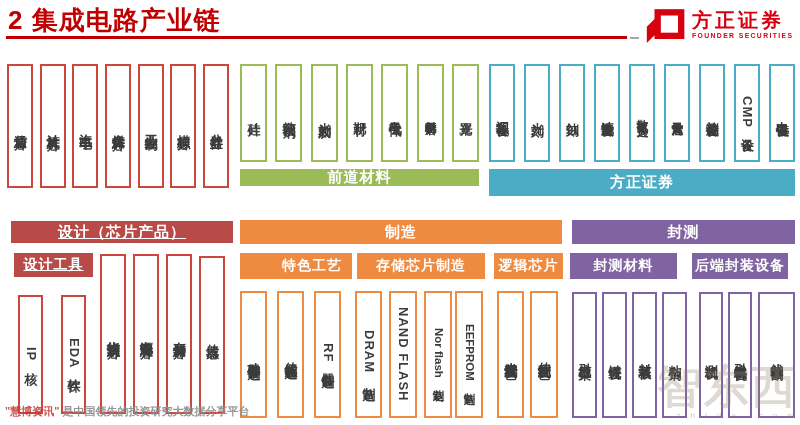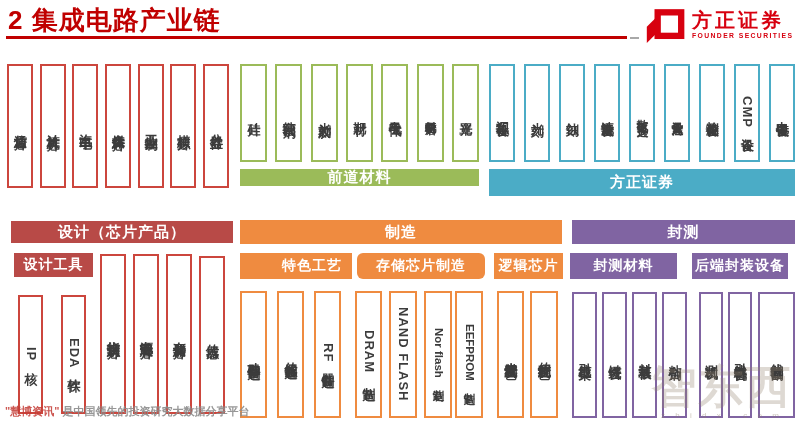--- a/index.html
+++ b/index.html
@@ -27,31 +27,31 @@
   .abs{position:absolute;}
   .red{border-color:var(--box-red);}
   .grn{border-color:var(--green);}
   .tea{border-color:var(--teal);}
   .org{border-color:var(--orange);}
   .pur{border-color:var(--purple);}
   .tight{font-size:11.5px;letter-spacing:0;}
 
   .hbar{position:absolute;display:flex;align-items:center;justify-content:center;color:#fff;font-weight:600;
         font-size:15px;letter-spacing:1px;box-sizing:border-box;white-space:nowrap;}
-  .bar-red{background:var(--header-red);}
+  .bar-red{background:var(--header-red);text-decoration:underline;}
   .bar-grn{background:var(--green);}
   .bar-tea{background:var(--teal);}
   .bar-org{background:var(--orange);}
   .bar-pur{background:var(--purple);}
   .sm{font-size:14px;}
 
   .wm-left{position:absolute;left:5px;top:404px;font-size:11px;font-weight:600;white-space:nowrap;}
   .wm-left .q{color:#c43b35;opacity:.85;}
   .wm-left .t{color:#8c8c8c;opacity:.9;}
-  .wm-right{position:absolute;left:646px;top:364px;width:152px;text-align:center;pointer-events:none;z-index:5;}
+  .wm-right{position:absolute;left:646px;top:364px;width:152px;text-align:right;pointer-events:none;z-index:5;}
   .wm-right .big{font-size:45px;font-weight:700;color:rgba(146,130,110,0.30);letter-spacing:2px;line-height:1;}
   .wm-right .sub{font-size:8px;letter-spacing:4px;color:rgba(146,130,110,0.45);margin-top:2px;}
 </style>
 </head>
 <body>
 
 <div class="slide">
 
   <div class="title">2 集成电路产业链</div>
   <div class="rule-red"></div>
@@ -106,21 +106,21 @@
   <div class="hbar bar-red sm" style="left:14px;top:253px;width:79px;height:24px;">设计工具</div>
   <div class="vbox red abs" style="left:18px;top:295px;width:25px;height:119px;">IP核</div>
   <div class="vbox red abs" style="left:61px;top:295px;width:25px;height:119px;">EDA软件</div>
   <div class="vbox red abs" style="left:100px;top:254px;width:26px;height:160px;">指纹识别芯片</div>
   <div class="vbox red abs" style="left:133px;top:254px;width:26px;height:160px;">电源管理芯片</div>
   <div class="vbox red abs" style="left:166px;top:254px;width:26px;height:160px;">存储器芯片</div>
   <div class="vbox red abs" style="left:199px;top:256px;width:26px;height:158px;">传感器</div>
 
   <div class="hbar bar-org" style="left:240px;top:220px;width:322px;height:24px;">制造</div>
   <div class="hbar bar-org sm" style="left:240px;top:253px;width:112px;height:26px;padding-left:32px;">特色工艺</div>
-  <div class="hbar bar-org sm" style="left:357px;top:253px;width:128px;height:26px;border-radius:6px;">存储芯片制造</div>
+  <div class="hbar bar-org sm" style="left:357px;top:253px;width:128px;height:26px;">存储芯片制造</div>
   <div class="hbar bar-org sm" style="left:494px;top:253px;width:69px;height:26px;">逻辑芯片</div>
   <div class="vbox org abs" style="left:240px;top:291px;width:27px;height:127px;">功率器件制造</div>
   <div class="vbox org abs" style="left:277px;top:291px;width:27px;height:127px;">传感器制造</div>
   <div class="vbox org abs" style="left:314px;top:291px;width:27px;height:127px;">RF器件制造</div>
   <div class="vbox org abs" style="left:355px;top:291px;width:27px;height:127px;">DRAM 制造</div>
   <div class="vbox org abs" style="left:389px;top:291px;width:28px;height:127px;">NAND FLASH</div>
   <div class="vbox org abs tight" style="left:424px;top:291px;width:28px;height:127px;">Nor flash 制造</div>
   <div class="vbox org abs tight" style="left:455px;top:291px;width:28px;height:127px;">EEFPROM 制造</div>
   <div class="vbox org abs" style="left:497px;top:291px;width:27px;height:127px;">先进制程工艺</div>
   <div class="vbox org abs" style="left:530px;top:291px;width:28px;height:127px;">传统制程工艺</div>

